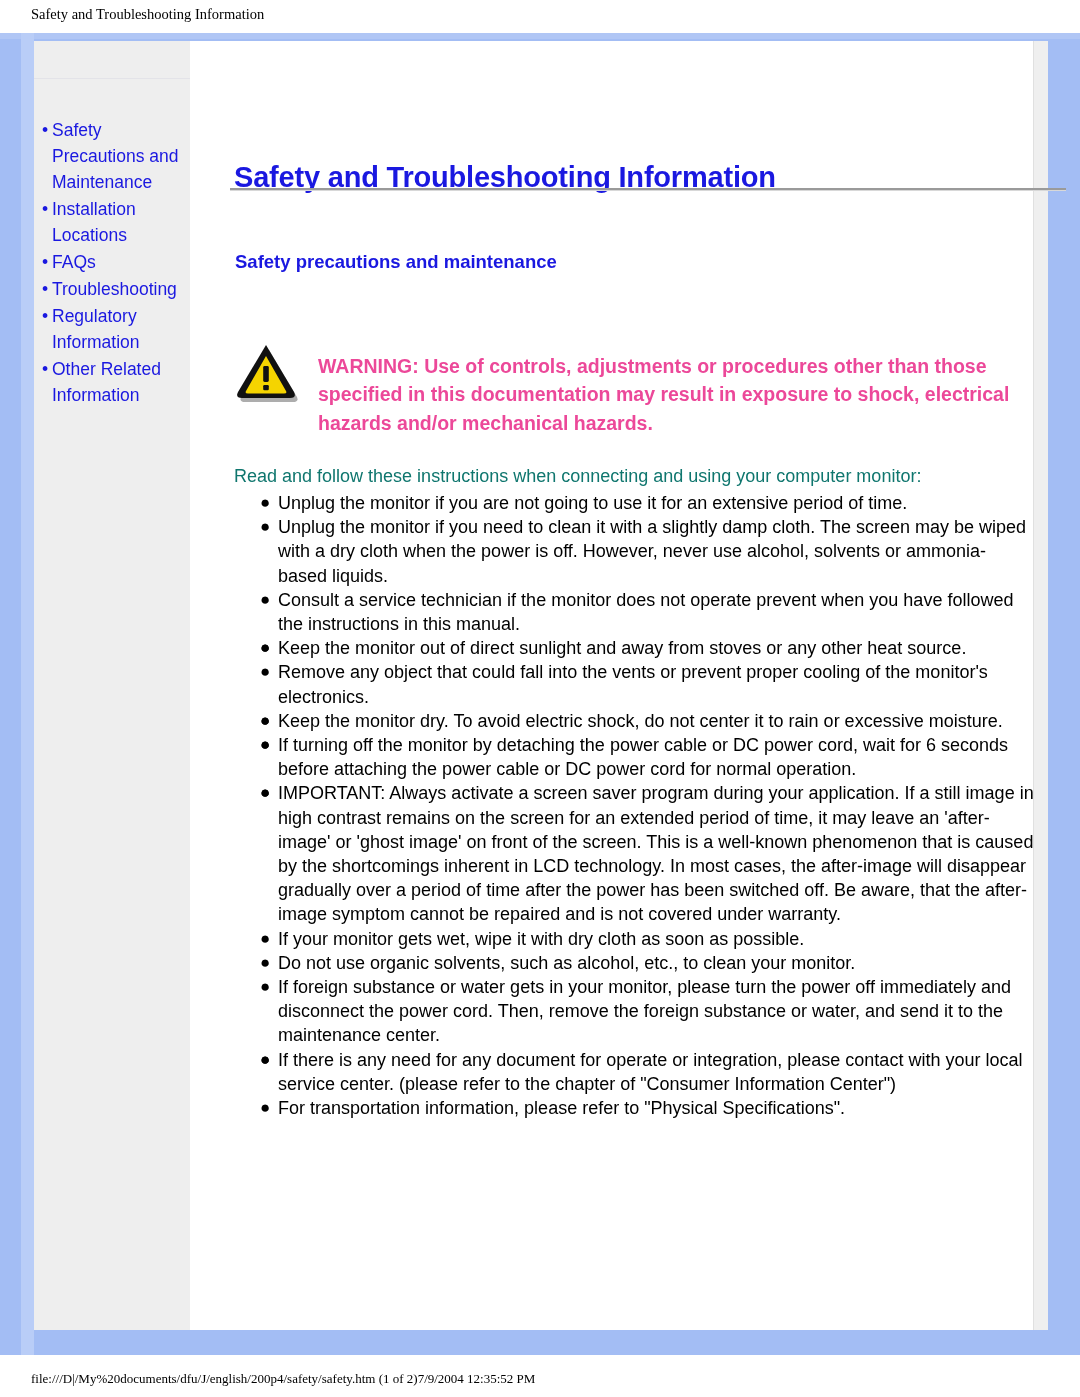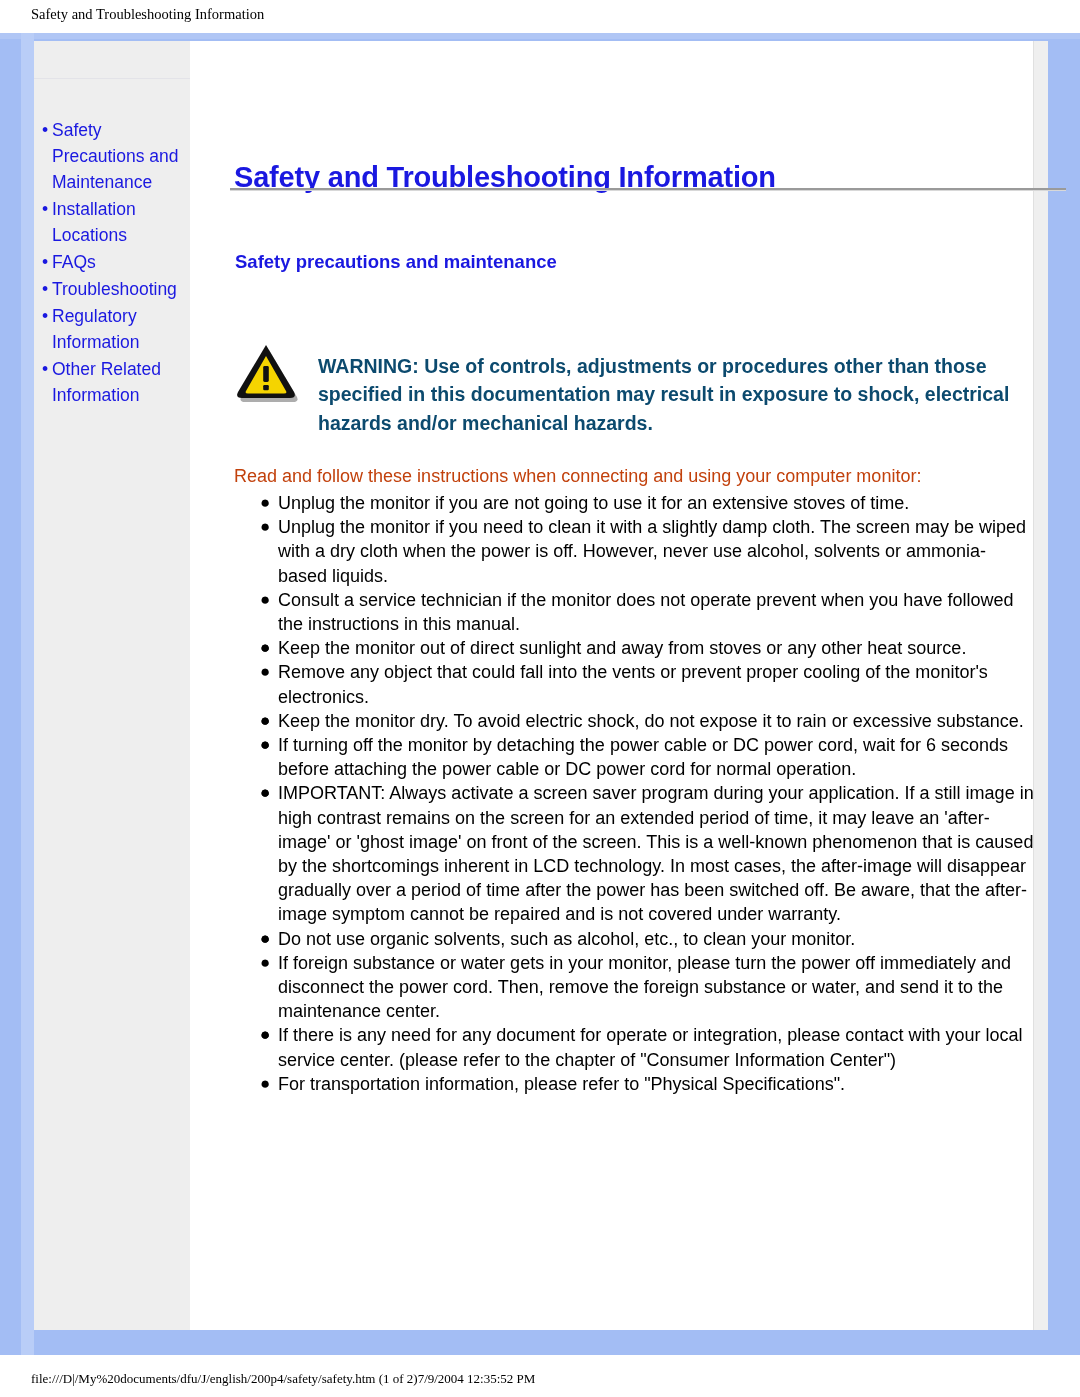--- a/index.html
+++ b/index.html
@@ -180,31 +180,31 @@
     height: 62px;
   }
   .warning-text {
     position: absolute;
     left: 84px;
     top: 40px;
     width: 716px;
     font-size: 19.5px;
     font-weight: bold;
     line-height: 28.5px;
-    color: #0c4a6e;
+    color: #ec4899;
   }
 
   .intro-text {
     position: absolute;
     left: 44px;
     top: 405px;
     width: 790px;
     font-size: 18px;
     line-height: 24px;
-    color: #c2410c;
+    color: #0f766e;
   }
 
   
   .precautions {
     position: absolute;
     left: 44px;
     top: 450px;
     width: 800px;
     margin: 0;
     padding: 0;
@@ -308,21 +308,21 @@
           </svg>
         </div>
         <p class="warning-text">WARNING: Use of controls, adjustments or procedures other than those specified in this documentation may result in exposure to shock, electrical hazards and/or mechanical hazards.</p>
       </div>
 
       <p class="intro-text">Read and follow these instructions when connecting and using your computer monitor:</p>
 
       <ul class="precautions">
         <li class="precaution">
           <span class="dot">●</span>
-          <span>Unplug the monitor if you are not going to use it for an extensive stoves of time.</span>
+          <span>Unplug the monitor if you are not going to use it for an extensive period of time.</span>
         </li>
         <li class="precaution">
           <span class="dot">●</span>
           <span>Unplug the monitor if you need to clean it with a slightly damp cloth. The screen may be wiped with a dry cloth when the power is off. However, never use alcohol, solvents or ammonia-based liquids.</span>
         </li>
         <li class="precaution">
           <span class="dot">●</span>
           <span>Consult a service technician if the monitor does not operate prevent when you have followed the instructions in this manual.</span>
         </li>
         <li class="precaution">
@@ -334,38 +334,39 @@
         </li>
         <li class="precaution">
           <span class="dot">●</span>
           <span>Remove any object that could fall into the vents or prevent proper cooling of the monitor's electronics.</span>
         </li>
         <li class="precaution">
           <span class="dot">●</span>
         </li>
         <li class="precaution">
           <span class="dot">●</span>
-          <span>Keep the monitor dry. To avoid electric shock, do not expose it to rain or excessive substance.</span>
+          <span>Keep the monitor dry. To avoid electric shock, do not center it to rain or excessive moisture.</span>
         </li>
         <li class="precaution">
           <span class="dot">●</span>
         </li>
         <li class="precaution">
           <span class="dot">●</span>
           <span>If turning off the monitor by detaching the power cable or DC power cord, wait for 6 seconds before attaching the power cable or DC power cord for normal operation.</span>
         </li>
         <li class="precaution">
           <span class="dot">●</span>
         </li>
         <li class="precaution">
           <span class="dot">●</span>
           <span>IMPORTANT: Always activate a screen saver program during your application. If a still image in high contrast remains on the screen for an extended period of time, it may leave an 'after-image' or 'ghost image' on front of the screen. This is a well-known phenomenon that is caused by the shortcomings inherent in LCD technology. In most cases, the after-image will disappear gradually over a period of time after the power has been switched off. Be aware, that the after-image symptom cannot be repaired and is not covered under warranty.</span>
         </li>
         <li class="precaution">
           <span class="dot">●</span>
+          <span>If your monitor gets wet, wipe it with dry cloth as soon as possible.</span>
         </li>
         <li class="precaution">
           <span class="dot">●</span>
           <span>Do not use organic solvents, such as alcohol, etc., to clean your monitor.</span>
         </li>
         <li class="precaution">
           <span class="dot">●</span>
           <span>If foreign substance or water gets in your monitor, please turn the power off immediately and disconnect the power cord. Then, remove the foreign substance or water, and send it to the maintenance center.</span>
         </li>
         <li class="precaution">

